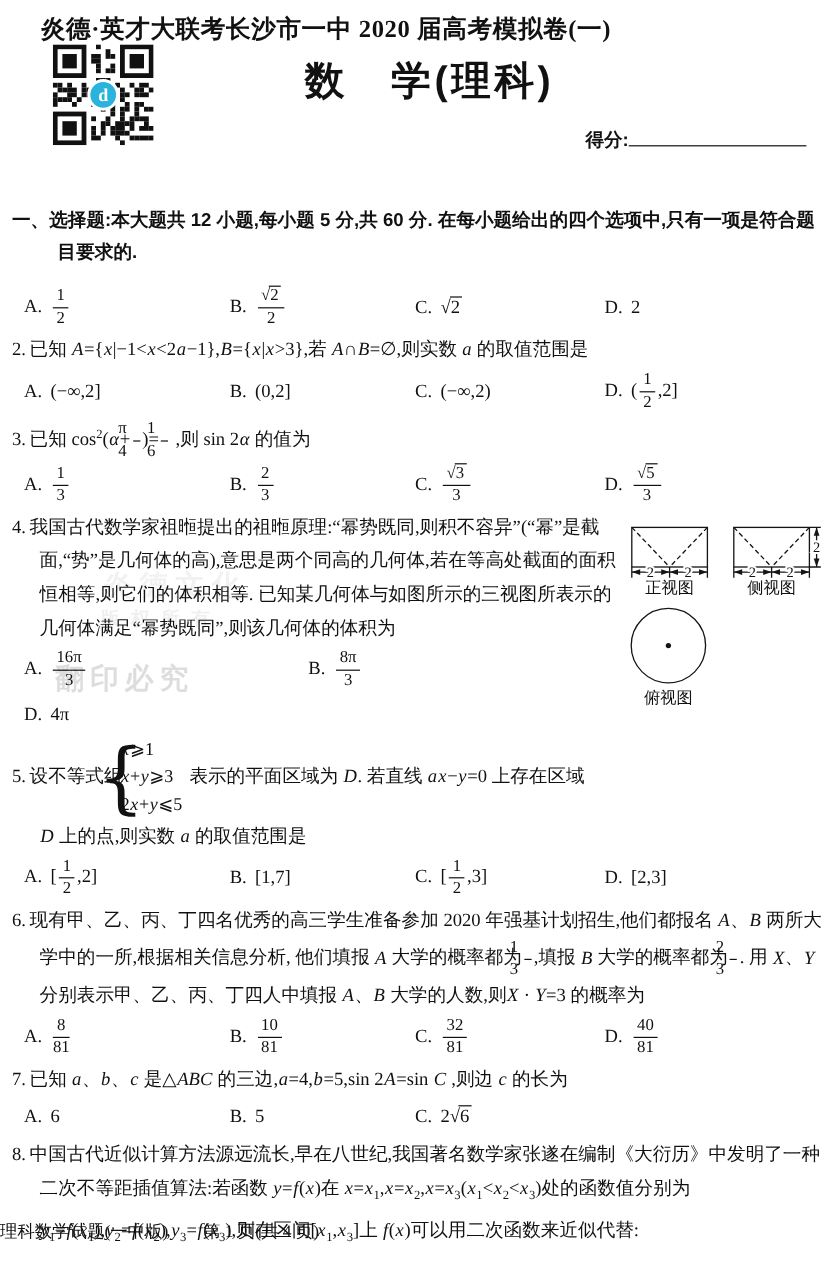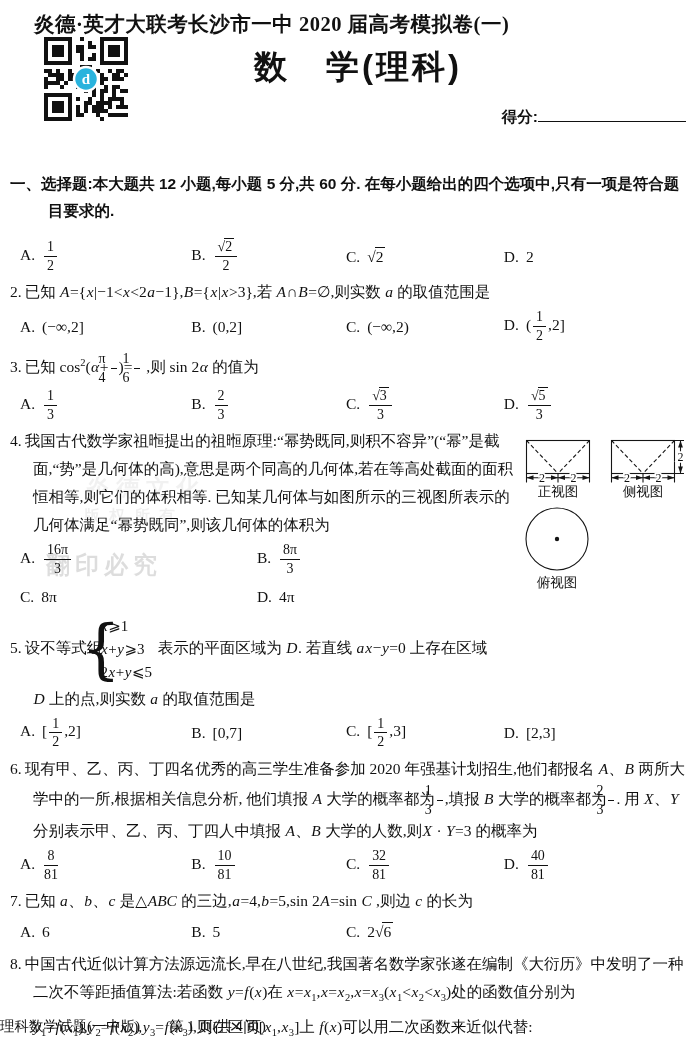--- a/index.html
+++ b/index.html
@@ -6,21 +6,21 @@
   .page{position:relative;width:700px;height:1052px;background:#fff;color:#111;
         font-family:"Liberation Serif","DejaVu Serif",serif;overflow:hidden;}
   .layer{position:relative;z-index:1;}
 
   
   .exam-title{margin:0;padding:10px 0 0 34px;font-size:20.5px;font-weight:700;
               letter-spacing:.5px;font-family:"Liberation Serif","DejaVu Serif",serif;}
   .qr{position:absolute;left:44px;top:37px;width:84px;height:84px;}
   .subject-title{margin:7px 0 0 0;text-align:center;font-size:33px;font-weight:700;
                  letter-spacing:3px;font-family:"Liberation Sans","DejaVu Sans",sans-serif;padding-left:16px;}
-  .score-row{margin-top:16px;text-align:right;padding-right:14px;font-size:15.5px;font-weight:700;
+  .score-row{margin-top:16px;text-align:right;padding-right:28px;font-size:15.5px;font-weight:700;
              font-family:"Liberation Sans","DejaVu Sans",sans-serif;}
   .score-line{display:inline-block;width:148px;height:15px;border-bottom:1.5px solid #111;}
 
   
   .instruction{margin:42px 8px 15px 10px;font-size:15.5px;line-height:27px;font-weight:700;
                font-family:"Liberation Sans","DejaVu Sans",sans-serif;
                padding-left:38px;text-indent:-38px;}
 
   
   #questions{margin:6px 8px 0 10px;font-size:15.5px;}
@@ -279,37 +279,36 @@
       <g font-size="13.5" fill="#111" text-anchor="middle">
         <text x="35" y="66.5">正视图</text>
         <text x="120" y="66.5">侧视图</text>
         <text x="34" y="158">俯视图</text>
       </g>
     </svg>
   </aside>
         <div class="opts cols2">
           <div class="opt"><span class="olab">A.</span><span class="obody"><span class="frac"><span class="fn">16π</span><span class="fd">3</span></span></span></div>
           <div class="opt"><span class="olab">B.</span><span class="obody"><span class="frac"><span class="fn">8π</span><span class="fd">3</span></span></span></div>
-          <div class="opt"><span class="olab">C.</span><span class="obody">8π</span></div>
           <div class="opt"><span class="olab">D.</span><span class="obody">4π</span></div>
         </div>
       </div>
       <div class="q">
         <div class="qbody"><span class="qnum">5.</span>设不等式组<span class="sys">
             <span class="brace">{</span>
             <span class="syscol">
               <div class="sysline"><span class="mi">x</span>⩾1</div>
               <div class="sysline"><span class="mi">x</span>+<span class="mi">y</span>⩾3</div>
               <div class="sysline">2<span class="mi">x</span>+<span class="mi">y</span>⩽5</div>
             </span>
           </span> 表示的平面区域为 <span class="mi">D</span>. 若直线 <span class="mi">a</span><span class="mi">x</span>−<span class="mi">y</span>=0 上存在区域</div>
         <div class="qbody cont"><span class="mi">D</span> 上的点,则实数 <span class="mi">a</span> 的取值范围是</div>
         <div class="opts cols4">
           <div class="opt"><span class="olab">A.</span><span class="obody">[<span class="frac"><span class="fn">1</span><span class="fd">2</span></span>,2]</span></div>
-          <div class="opt"><span class="olab">B.</span><span class="obody">[0,7]</span></div>
+          <div class="opt"><span class="olab">B.</span><span class="obody">[1,7]</span></div>
           <div class="opt"><span class="olab">C.</span><span class="obody">[<span class="frac"><span class="fn">1</span><span class="fd">2</span></span>,3]</span></div>
           <div class="opt"><span class="olab">D.</span><span class="obody">[2,3]</span></div>
         </div>
       </div>
       <div class="q">
         <div class="qbody"><span class="qnum">6.</span>现有甲、乙、丙、丁四名优秀的高三学生准备参加 2020 年强基计划招生,他们都报名 <span class="mi">A</span>、<span class="mi">B</span> 两所大学中的一所,根据相关信息分析, 他们填报 <span class="mi">A</span> 大学的概率都为<span class="frac"><span class="fn">1</span><span class="fd">3</span></span>,填报 <span class="mi">B</span> 大学的概率都为<span class="frac"><span class="fn">2</span><span class="fd">3</span></span>. 用 <span class="mi">X</span>、<span class="mi">Y</span> 分别表示甲、乙、丙、丁四人中填报 <span class="mi">A</span>、<span class="mi">B</span> 大学的人数,则<span class="mi">X</span> · <span class="mi">Y</span>=3 的概率为</div>
         <div class="opts cols4">
           <div class="opt"><span class="olab">A.</span><span class="obody"><span class="frac"><span class="fn">8</span><span class="fd">81</span></span></span></div>
           <div class="opt"><span class="olab">B.</span><span class="obody"><span class="frac"><span class="fn">10</span><span class="fd">81</span></span></span></div>
           <div class="opt"><span class="olab">C.</span><span class="obody"><span class="frac"><span class="fn">32</span><span class="fd">81</span></span></span></div>

